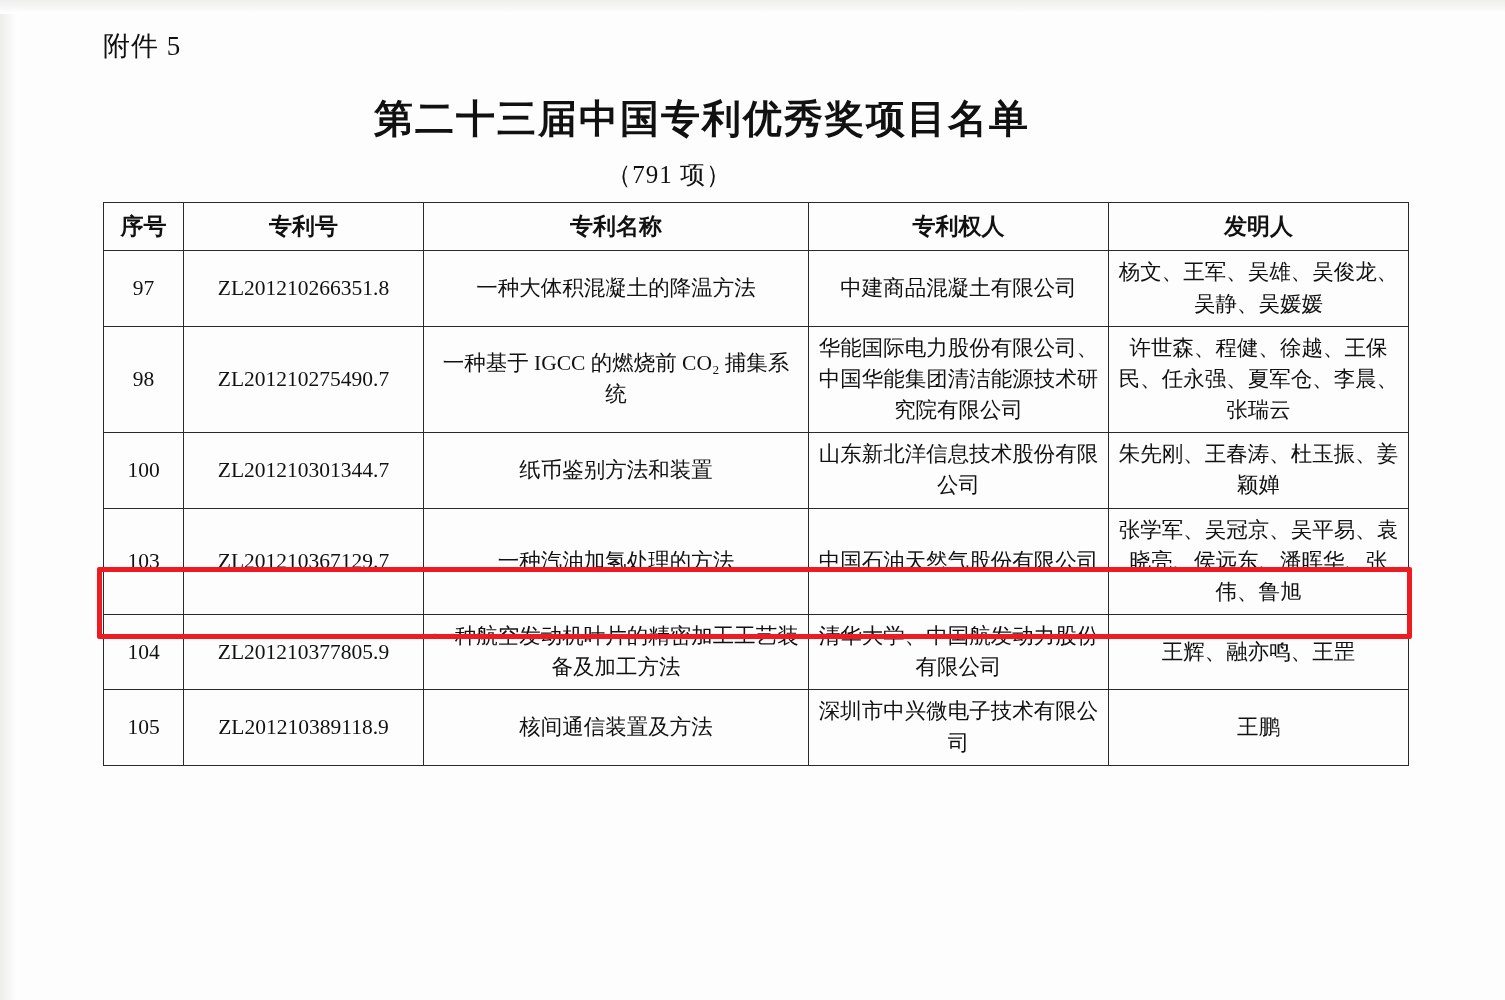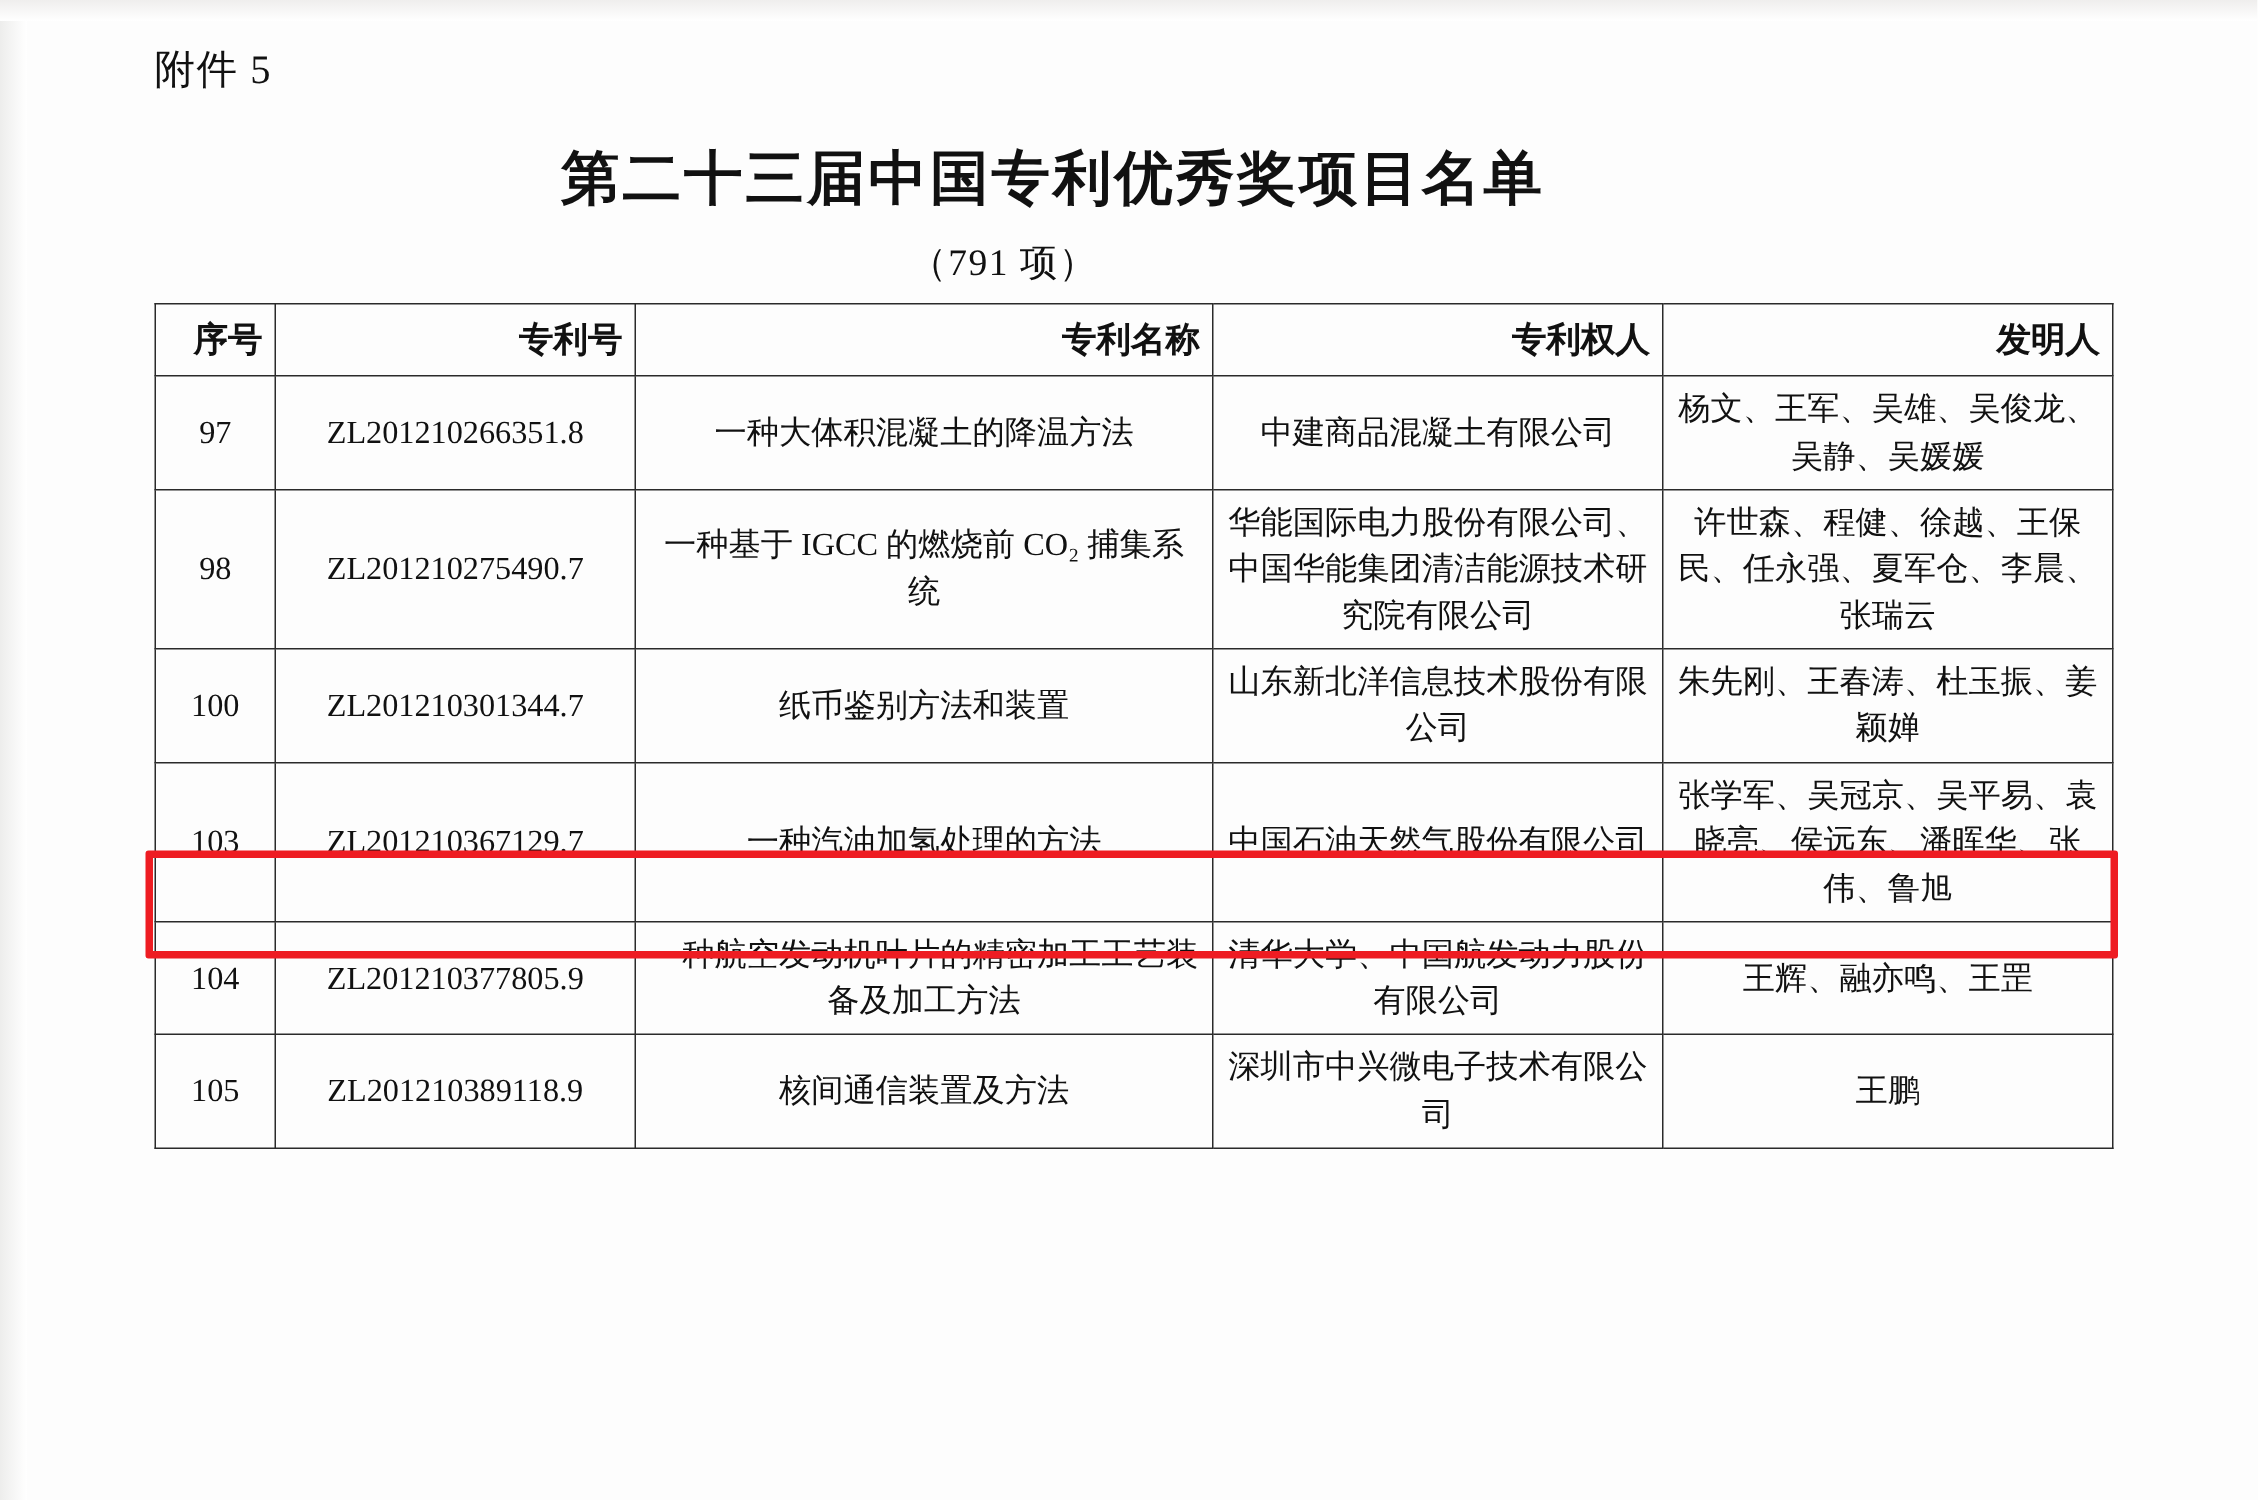--- a/index.html
+++ b/index.html
@@ -75,21 +75,20 @@
     text-align: center;
     vertical-align: middle;
     font-size: 21.5px;
     line-height: 1.45;
     padding: 6px 8px;
     font-family: "Liberation Serif", "DejaVu Serif", serif;
   }
   table.list th {
     font-size: 23px;
     padding: 7px 8px;
-    text-align: right;
   }
   col.c-seq   { width: 80px; }
   col.c-pat   { width: 240px; }
   col.c-name  { width: 385px; }
   col.c-owner { width: 300px; }
   col.c-inv   { width: 300px; }
 
   .cell-name, .cell-owner, .cell-inv {
     text-align: center;
   }

